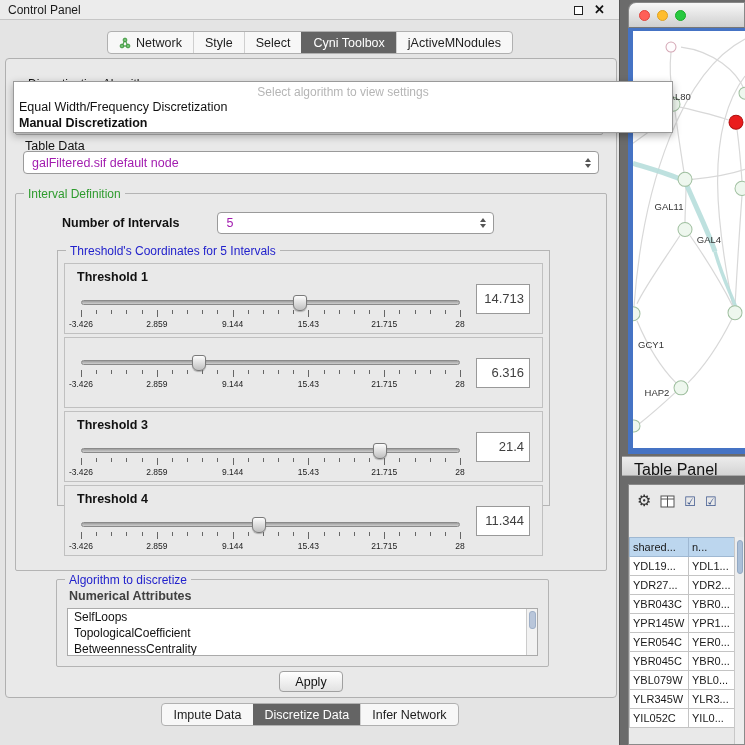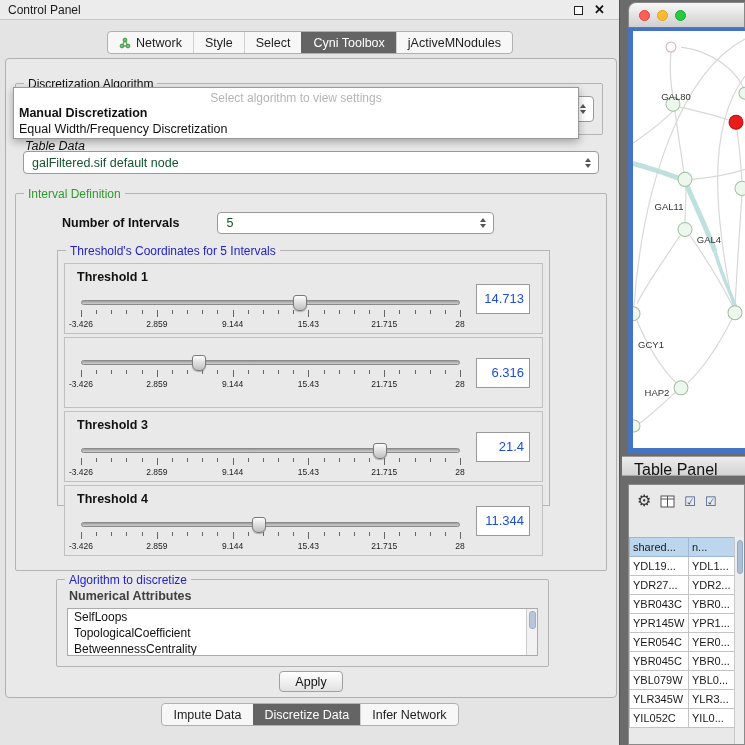--- a/index.html
+++ b/index.html
@@ -26,33 +26,33 @@
 
   
   .content { position:absolute; left:5px; top:58px; width:612px; height:640px; border:1px solid #b0b0b0; border-radius:4px; background:#e9e9e9; }
 
   .fieldset { position:absolute; border:1px solid #b4b4b4; border-radius:2px; }
   .legend { position:absolute; top:-7px; left:8px; background:#e9e9e9; padding:0 4px; font-size:12px; color:#111; white-space:nowrap; }
   .legend.green { color:#2e9b2e; }
   .legend.blue { color:#2222cc; }
 
   .algo-group { left:9px; top:24px; width:588px; height:52px; }
-  .combo { position:relative; background:#fff; border:1px solid #9a9a9a; border-radius:4px; height:23px; display:flex; align-items:center; font-size:12.5px; color:#14532d; padding:0 20px 0 8px; }
+  .combo { position:relative; background:#fff; border:1px solid #9a9a9a; border-radius:4px; height:23px; display:flex; align-items:center; font-size:12.5px; color:#a21caf; padding:0 20px 0 8px; }
   .combo-text { overflow:hidden; white-space:nowrap; }
   .combo-arrows { position:absolute; right:7px; top:50%; transform:translateY(-50%); display:flex; flex-direction:column; gap:2px; }
   .arr-up { width:0; height:0; border-left:3.5px solid transparent; border-right:3.5px solid transparent; border-bottom:4.5px solid #555; }
   .arr-dn { width:0; height:0; border-left:3.5px solid transparent; border-right:3.5px solid transparent; border-top:4.5px solid #555; }
   .algo-combo { position:absolute; left:8px; right:8px; top:12px; height:26px; }
 
-  .dropdown { position:absolute; left:7px; top:28px; width:566px; height:52px; background:#fff; border:1px solid #9a9a9a; box-shadow:0 3px 8px rgba(0,0,0,.3); z-index:20; }
+  .dropdown { position:absolute; left:7px; top:22px; width:660px; height:52px; background:#fff; border:1px solid #9a9a9a; box-shadow:0 3px 8px rgba(0,0,0,.3); z-index:20; }
   .dd-hint { text-align:center; color:#b5b5b5; font-size:12px; padding-top:3px; height:17px; }
   .dd-item { font-size:12.5px; color:#111; padding:0 5px; height:16px; line-height:16px; }
   .dd-item.bold { font-weight:bold; }
 
-  .td-label { position:absolute; left:19px; top:80px; font-size:12.5px; color:#111;font-style:italic; }
+  .td-label { position:absolute; left:19px; top:80px; font-size:12.5px; color:#111; }
   .table-combo { position:absolute; left:17px; top:92px; width:576px; }
 
   .interval-group { left:9px; top:134px; width:592px; height:378px; }
   .num-row { display:flex; align-items:center; margin:18px 0 0 46px; }
   .bold { font-weight:bold; }
   .num-label { font-size:12.5px; color:#111; }
   .num-combo { width:277px; margin-left:38px; height:22px; }
 
   .thresholds-group { position:relative; margin:16px 56px 0 41px; height:256px; border:1px solid #b4b4b4; }
   .threshold-row { position:relative; display:flex; align-items:center; border:1px solid #c0c0c0; background:#e9e9e9; margin:3px 6px 0; height:71px; }
@@ -61,21 +61,21 @@
   .th-label { font-size:12.5px; font-weight:bold; color:#111; }
   .slider-area { position:relative; margin:8px 16px 0 4px; height:44px; }
   .slider-track { position:absolute; left:0; right:0; top:8px; height:5px; background:linear-gradient(#9d9d9d,#cfcfcf); border:1px solid #8a8a8a; border-radius:3px; }
   .slider-handle { position:absolute; top:-6px; width:14px; height:16px; margin-left:-7px; background:linear-gradient(#fdfdfd,#bfbfbf); border:1px solid #7a7a7a; border-radius:3px 3px 6px 6px; box-shadow:0 1px 1px rgba(0,0,0,.25); }
   .ruler { position:absolute; left:0; right:0; top:18px; }
   .ticks { position:relative; height:8px; }
   .tick { position:absolute; top:0; width:1px; height:4px; background:#666; }
   .tick.major { height:7px; }
   .scale { position:relative; height:11px; font-size:8.5px; color:#222; margin-top:1px; }
   .scale span { position:absolute; transform:translateX(-50%); white-space:nowrap; }
-  .value-box { width:54px; height:30px; margin-right:12px; background:#fff; border:1px solid #999; font-size:13px; font-family:"Liberation Sans",sans-serif; text-align:right; padding:0 5px; color:#1d4ed8; }
+  .value-box { width:54px; height:30px; margin-right:12px; background:#fff; border:1px solid #999; font-size:13px; font-family:"Liberation Sans",sans-serif; text-align:right; padding:0 5px; color:#404040; }
 
   .attr-group { left:50px; top:520px; width:493px; height:88px; }
   .attr-heading { position:absolute; left:12px; top:9px; font-size:12.5px; color:#404040; }
   .listbox { position:absolute; left:10px; right:10px; top:28px; height:48px; background:#fff; border:1px solid #aaa; overflow:hidden; }
   .list-items { position:absolute; left:0; top:0; right:11px; bottom:0; }
   .list-item { font-size:12px; color:#111; line-height:16px; padding-left:6px; white-space:nowrap; }
   .list-scrollbar { position:absolute; right:0; top:0; bottom:0; width:11px; background:#f2f2f2; border-left:1px solid #ccc; }
   .list-scrollbar .thumb { margin:2px auto 0; width:7px; height:18px; background:#b9c6da; border:1px solid #9fb0c8; border-radius:3px; }
 
   .apply-btn { position:absolute; left:0; right:0; top:612px; margin:0 auto; width:64px; height:21px; background:linear-gradient(#ffffff,#e2e2e2); border:1px solid #a0a0a0; border-radius:4px; font-size:12.5px; font-family:"Liberation Sans",sans-serif; color:#111; }
@@ -163,22 +163,22 @@
       <div class="combo algo-combo">
         <span class="combo-arrows">
             <i class="arr-up"></i>
             <i class="arr-dn"></i>
           </span>
       </div>
     </div>
 
     <div class="dropdown">
       <div class="dd-hint">Select algorithm to view settings</div>
+      <div class="dd-item">Equal Width/Frequency Discretization</div>
       <div class="dd-item bold">Manual Discretization</div>
-      <div class="dd-item">Equal Width/Frequency Discretization</div>
     </div>
 
     <div class="td-label">Table Data</div>
     <div class="combo table-combo">
       <span class="combo-text">galFiltered.sif default node</span>
       <span class="combo-arrows">
           <i class="arr-up"></i>
           <i class="arr-dn"></i>
         </span>
     </div>

